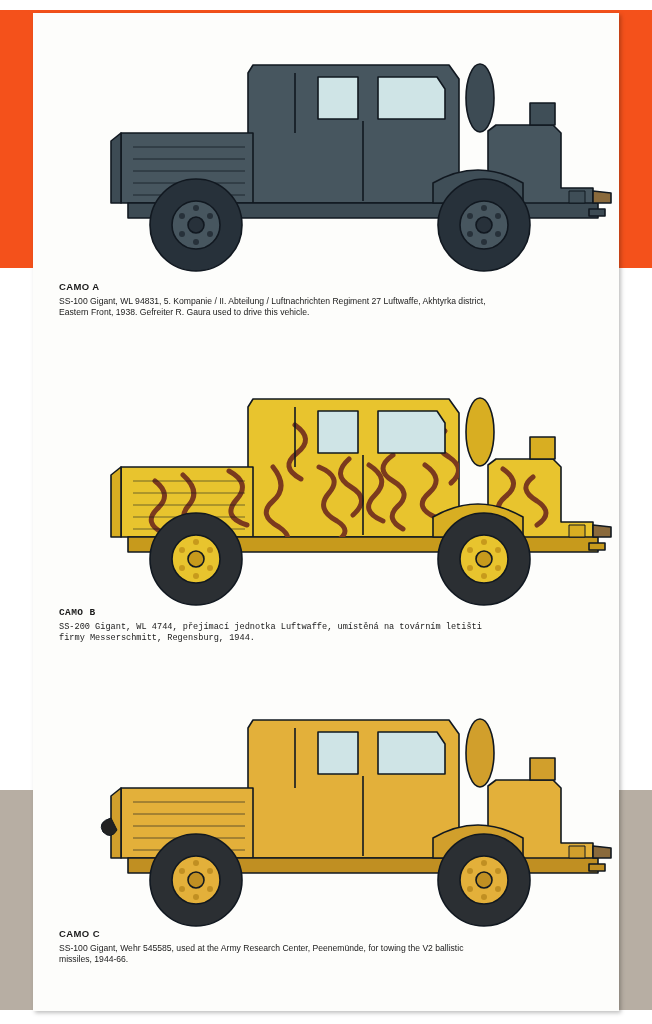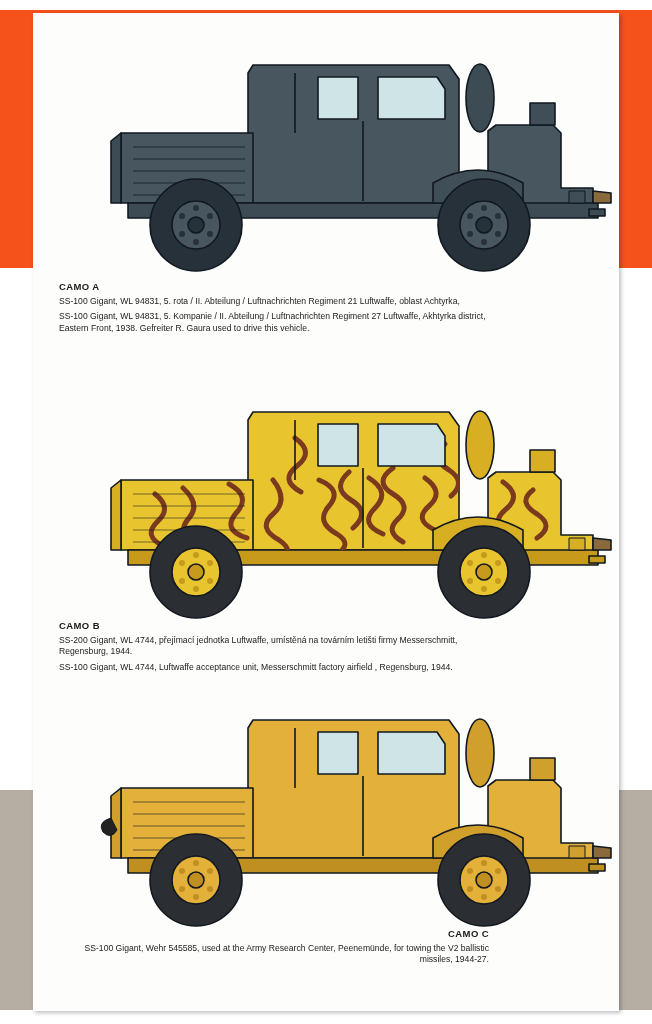--- a/index.html
+++ b/index.html
@@ -55,22 +55,22 @@
     background: #fdfdfb;
     box-shadow: 2px 2px 4px rgba(0,0,0,0.25);
   }
 
   .camo-block {
     position: absolute;
     left: 0;
     width: 482px;
   }
   #block-a { top: 0px; }
-  #block-b { top: 347px; }
-  #block-c { top: 655px; text-align: right; }
+  #block-b { top: 334px; font-family: Liberation Mono, monospace; }
+  #block-c { top: 655px; }
 
   .art {
     position: relative;
     width: 586px;
     height: 268px;
   }
   #block-b .art, #block-c .art { height: 260px; }
 
   .caption {
     position: relative;
@@ -164,21 +164,20 @@
               <circle cx="437" cy="221" r="3"></circle>
                 <circle cx="437" cy="203" r="3"></circle>
             </g>
 
             <path d="M536 178 L552 178 L552 190 L536 190 Z" fill="#3f4e57" stroke-width="1"></path>
           </g>
         </svg>
       </div>
       <div class="caption">
         <p class="camo-title">CAMO A</p>
-        <p class="camo-line cz">SS-100 Gigant, WL 94831, 5. rota / II. Abteilung / Luftnachrichten Regiment 21 Luftwaffe, oblast Achtyrka,</p>
         <p class="camo-line">SS-100 Gigant, WL 94831, 5. Kompanie / II. Abteilung / Luftnachrichten Regiment 27 Luftwaffe,  Akhtyrka district,</p>
         <p class="camo-line">Eastern Front, 1938. Gefreiter R. Gaura used to drive this vehicle.</p>
       </div>
     </div>
 
     <div class="camo-block" id="block-b">
       <div class="art">
         <svg class="vehicle" width="586" height="260" viewBox="0 0 586 260">
           <defs>
             <clipPath id="bodyClipB">
@@ -244,21 +243,20 @@
               <circle cx="437" cy="221" r="3"></circle>
                 <circle cx="437" cy="203" r="3"></circle>
             </g>
             <path d="M536 178 L552 178 L552 190 L536 190 Z" fill="#d8ae22" stroke-width="1"></path>
           </g>
         </svg>
       </div>
       <div class="caption">
         <p class="camo-title">CAMO B</p>
         <p class="camo-line cz">SS-200 Gigant, WL 4744, přejímací jednotka Luftwaffe, umístěná na továrním letišti firmy Messerschmitt, Regensburg, 1944.</p>
-        <p class="camo-line">SS-100 Gigant, WL 4744, Luftwaffe acceptance unit, Messerschmitt factory airfield , Regensburg, 1944.</p>
       </div>
     </div>
 
     <div class="camo-block" id="block-c">
       <div class="art">
         <svg class="vehicle" width="586" height="260" viewBox="0 0 586 260">
           <g stroke="#111820" stroke-width="1.6" stroke-linejoin="round">
             <ellipse cx="447" cy="85" rx="14" ry="34" fill="#d19f2c"></ellipse>
             <path d="M463 112 L520 112 L528 120 L528 175 L560 175 L560 200 L455 200 L455 118 Z" fill="#e3b03a"></path>
             <path d="M497 90 L522 90 L522 112 L497 112 Z" fill="#d19f2c"></path>
@@ -300,18 +298,18 @@
                 <circle cx="451" cy="229" r="3"></circle>
               <circle cx="437" cy="221" r="3"></circle>
                 <circle cx="437" cy="203" r="3"></circle>
             </g>
             <path d="M536 178 L552 178 L552 190 L536 190 Z" fill="#d19f2c" stroke-width="1"></path>
           </g>
         </svg>
       </div>
       <div class="caption">
         <p class="camo-title">CAMO C</p>
-        <p class="camo-line">SS-100 Gigant, Wehr 545585, used at the Army Research Center, Peenemünde, for towing the V2 ballistic missiles, 1944-27.</p>
+        <p class="camo-line">SS-100 Gigant, Wehr 545585, used at the Army Research Center, Peenemünde, for towing the V2 ballistic missiles, 1944-66.</p>
       </div>
     </div>
 
   </div>
 </div>
 
 </body></html>

